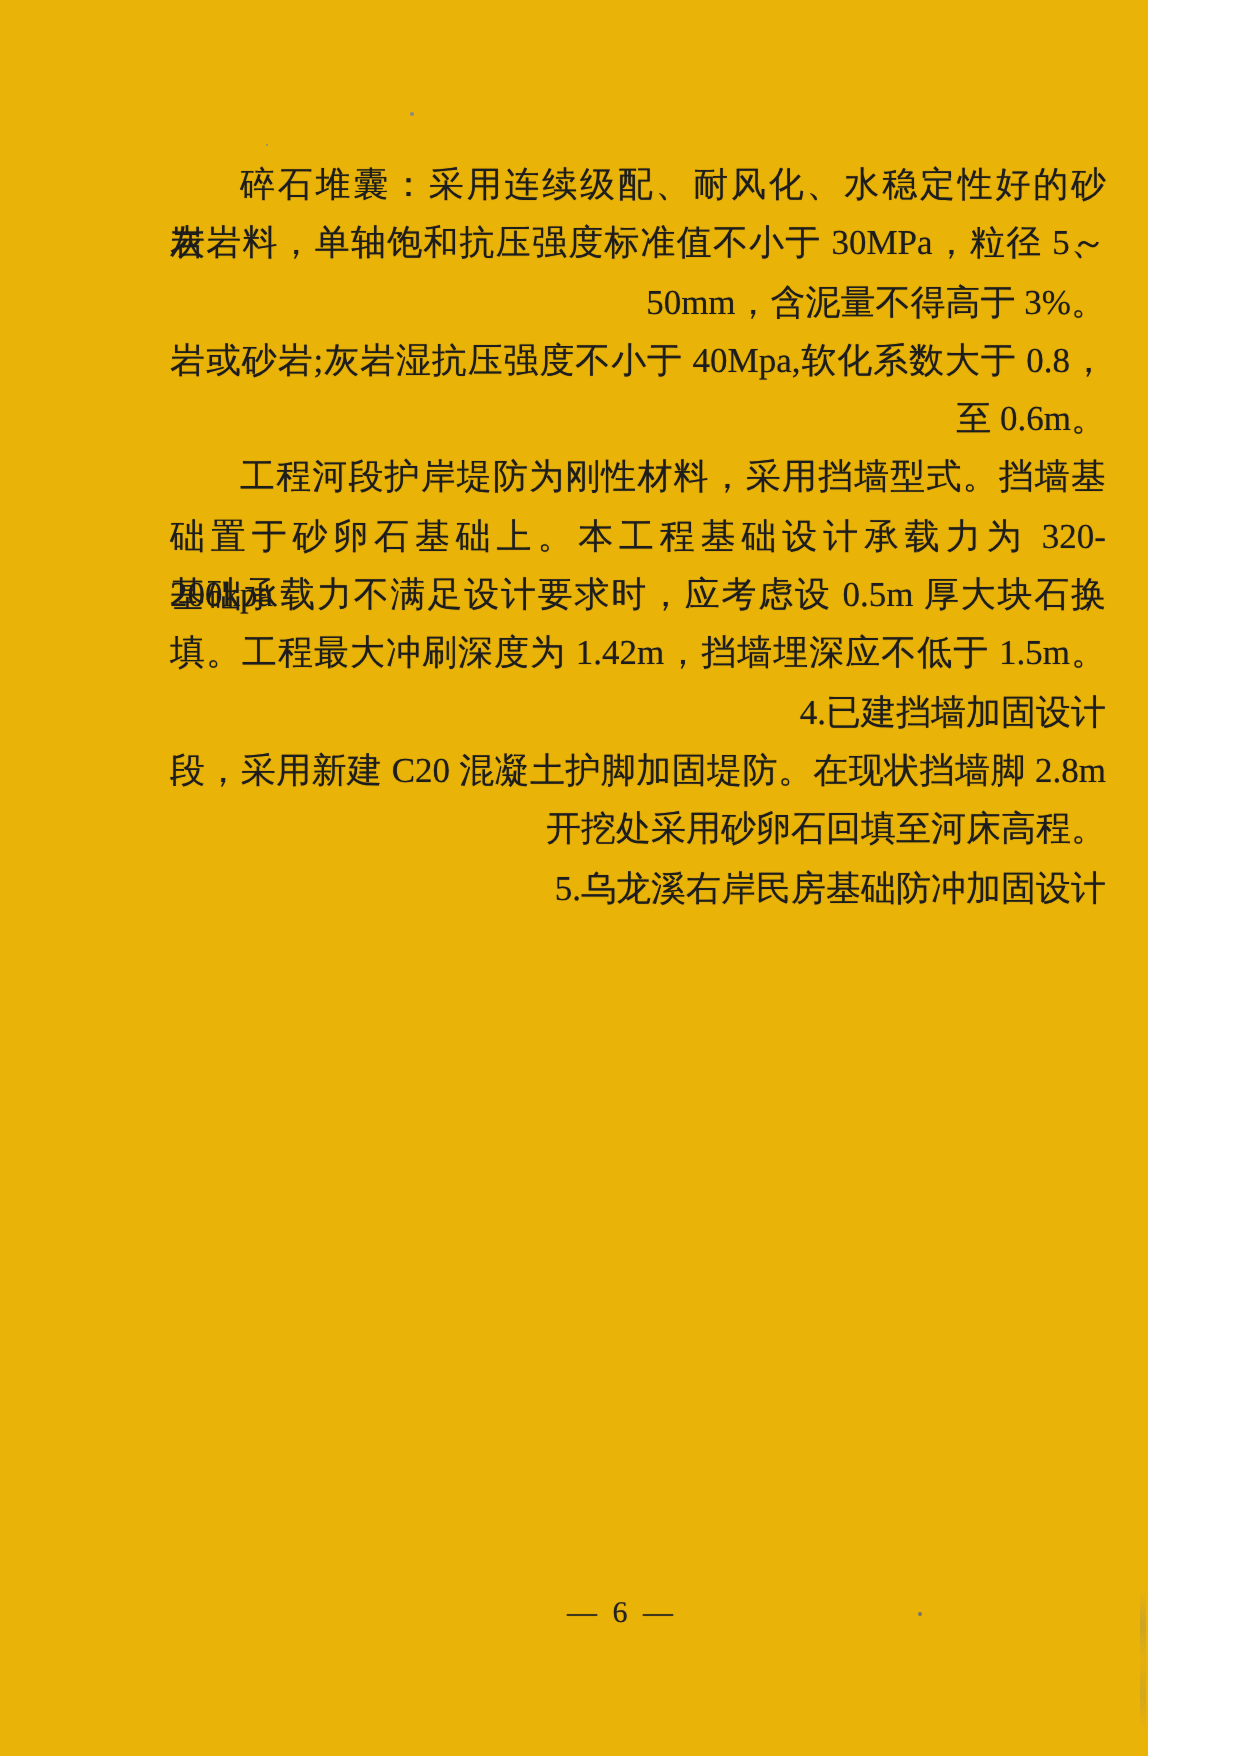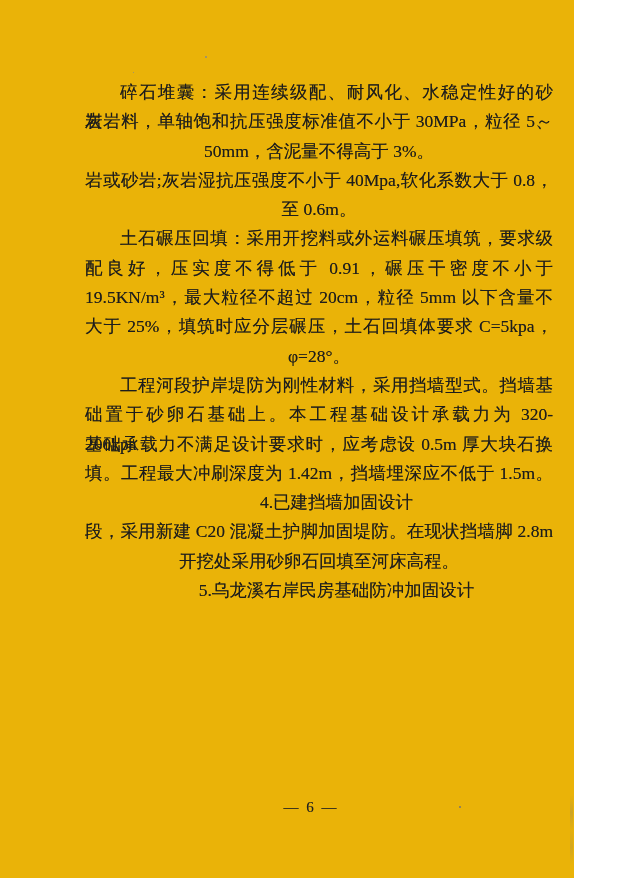--- a/index.html
+++ b/index.html
@@ -23,21 +23,21 @@
   }
   .para {
     margin: 0;
     padding: 0;
   }
   .line {
     display: block;
     font-size: 17.5px;
     line-height: 29.3px;
     height: 29.3px;
-    text-align: center;
+    text-align: right;
     text-shadow: 0 0 0.5px rgba(25,25,25,0.6);
     white-space: nowrap;
   }
   .line.jl {
     white-space: normal;
     text-align: justify;
     text-align-last: justify;
   }
   .line.indent {
     text-indent: 2em;
@@ -82,27 +82,20 @@
       <span class="line indent jl">碎石堆囊：采用连续级配、耐风化、水稳定性好的砂岩、</span>
       <span class="line jl">灰岩料，单轴饱和抗压强度标准值不小于 30MPa，粒径 5～</span>
       <span class="line">50mm，含泥量不得高于 3%。</span>
     </p>
 
     <p class="para">
       <span class="line jl">岩或砂岩;灰岩湿抗压强度不小于 40Mpa,软化系数大于 0.8，</span>
       <span class="line">至 0.6m。</span>
     </p>
 
-    <p class="para">
-      <span class="line indent jl">土石碾压回填：采用开挖料或外运料碾压填筑，要求级</span>
-      <span class="line jl">配良好，压实度不得低于 0.91，碾压干密度不小于</span>
-      <span class="line jl">19.5KN/m³，最大粒径不超过 20cm，粒径 5mm 以下含量不</span>
-      <span class="line jl">大于 25%，填筑时应分层碾压，土石回填体要求 C=5kpa，</span>
-      <span class="line">φ=28°。</span>
-    </p>
 
 
     <p class="para">
       <span class="line indent jl">工程河段护岸堤防为刚性材料，采用挡墙型式。挡墙基</span>
       <span class="line jl">础置于砂卵石基础上。本工程基础设计承载力为 320-200kpa，</span>
       <span class="line jl">基础承载力不满足设计要求时，应考虑设 0.5m 厚大块石换</span>
       <span class="line jl">填。工程最大冲刷深度为 1.42m，挡墙埋深应不低于 1.5m。</span>
     </p>
 
     <p class="para">

